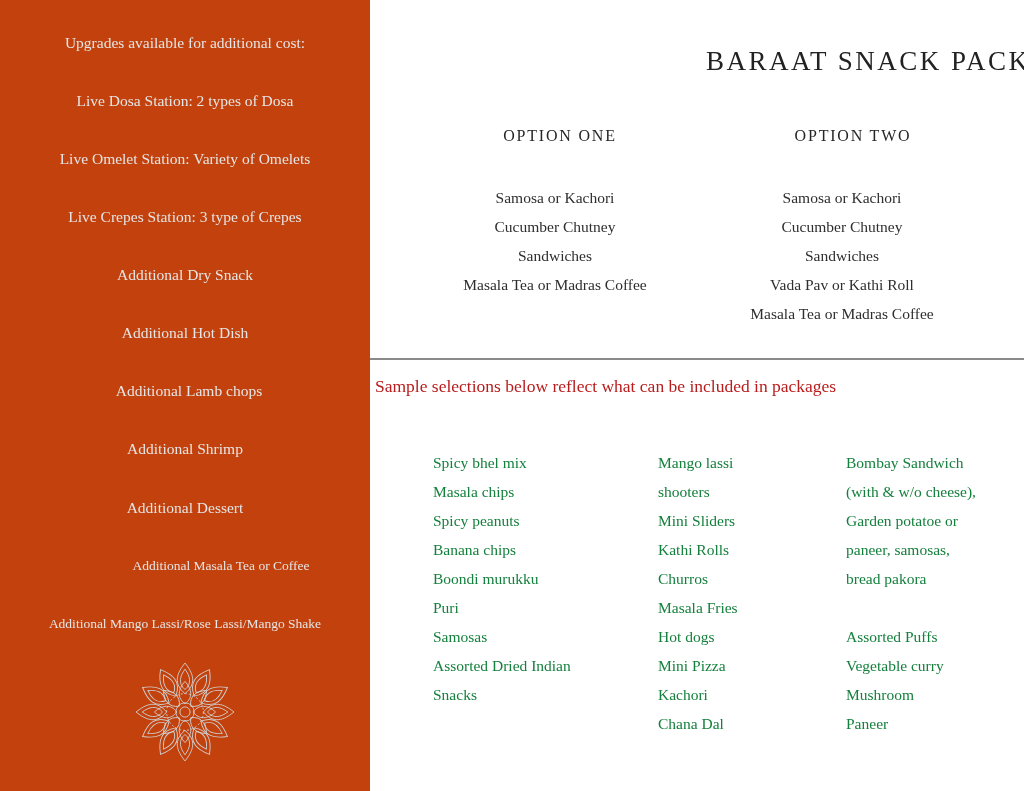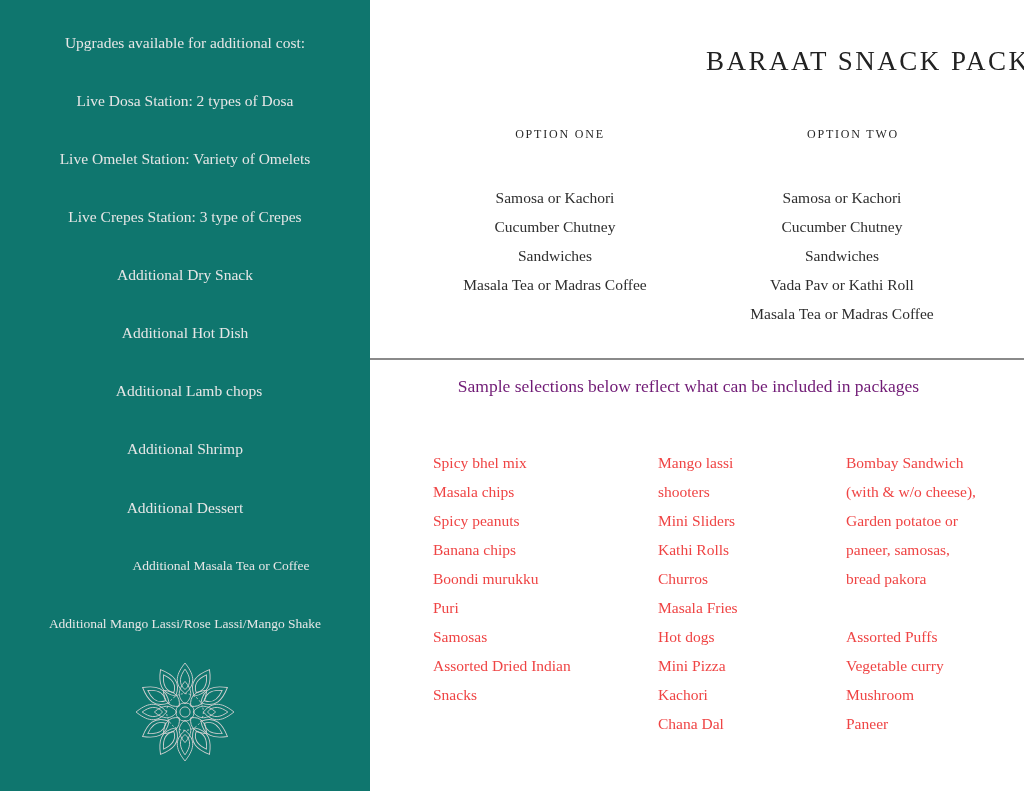--- a/index.html
+++ b/index.html
@@ -1,58 +1,58 @@
 <!DOCTYPE html>
 <html><head>
 <meta charset="utf-8">
 <style>
   * { margin: 0; padding: 0; box-sizing: border-box; }
   html, body { width: 1024px; height: 791px; overflow: hidden; background: #ffffff; }
   body { position: relative; font-family: "Liberation Serif", "DejaVu Serif", serif; }
 
   .left-panel {
     position: absolute; left: 0; top: 0; width: 370px; height: 791px;
-    background: #0f766e; color: #e8e8e8;
+    background: #c2410c; color: #e8e8e8;
   }
   .upgrade-line {
     position: absolute; left: 0; width: 370px; text-align: center;
     font-size: 15.5px; white-space: nowrap; color: #e6e6e6;
   }
   .upgrade-line.small { font-size: 13.5px; }
 
   .mandala {
     position: absolute; left: 134px; top: 661px; width: 102px; height: 102px;
   }
 
   .right-panel { position: absolute; left: 370px; top: 0; width: 654px; height: 791px; color: #2b2b2b; }
 
   .page-title {
     position: absolute; left: 0; width: 741px; top: 46px; text-align: right;
     font-size: 27px; letter-spacing: 2.5px; color: #222;
   }
   .option-heading {
-    position: absolute; top: 127px; font-size: 12px; letter-spacing: 1.8px; color: #262626;
+    position: absolute; top: 127px; font-size: 16px; letter-spacing: 1.8px; color: #262626;
     text-align: center; white-space: nowrap;
   }
   .option-item {
     position: absolute; font-size: 15.5px; text-align: center; white-space: nowrap; color: #2e2e2e;
   }
 
   .divider {
     position: absolute; left: 370px; top: 358px; width: 654px; height: 2px; background: #8a8a8a;
   }
 
   .sample-note {
-    position: absolute; left: 0; width: 549px; top: 376px; text-align: right;
-    font-size: 17.5px; color: #701a75; padding-left: 5px;
+    position: absolute; left: 0; width: 549px; top: 376px; text-align: left;
+    font-size: 17.5px; color: #b91c1c; padding-left: 5px;
   }
 
   .sample-col { position: absolute; top: 451px; }
   .sample-item {
-    height: 29px; line-height: 23px; font-size: 15.5px; white-space: nowrap; color: #ef4444;
+    height: 29px; line-height: 23px; font-size: 15.5px; white-space: nowrap; color: #15803d;
   }
   .sample-item.gap { height: 29px; }
 </style>
 </head>
 <body>
 
 <div class="left-panel">
   <div class="upgrade-line" style="top:34px;">Upgrades available for additional cost:</div>
   <div class="upgrade-line" style="top:92px;text-align:center;">Live Dosa Station: 2 types of Dosa</div>
   <div class="upgrade-line" style="top:150px;">Live Omelet Station: Variety of Omelets</div>

